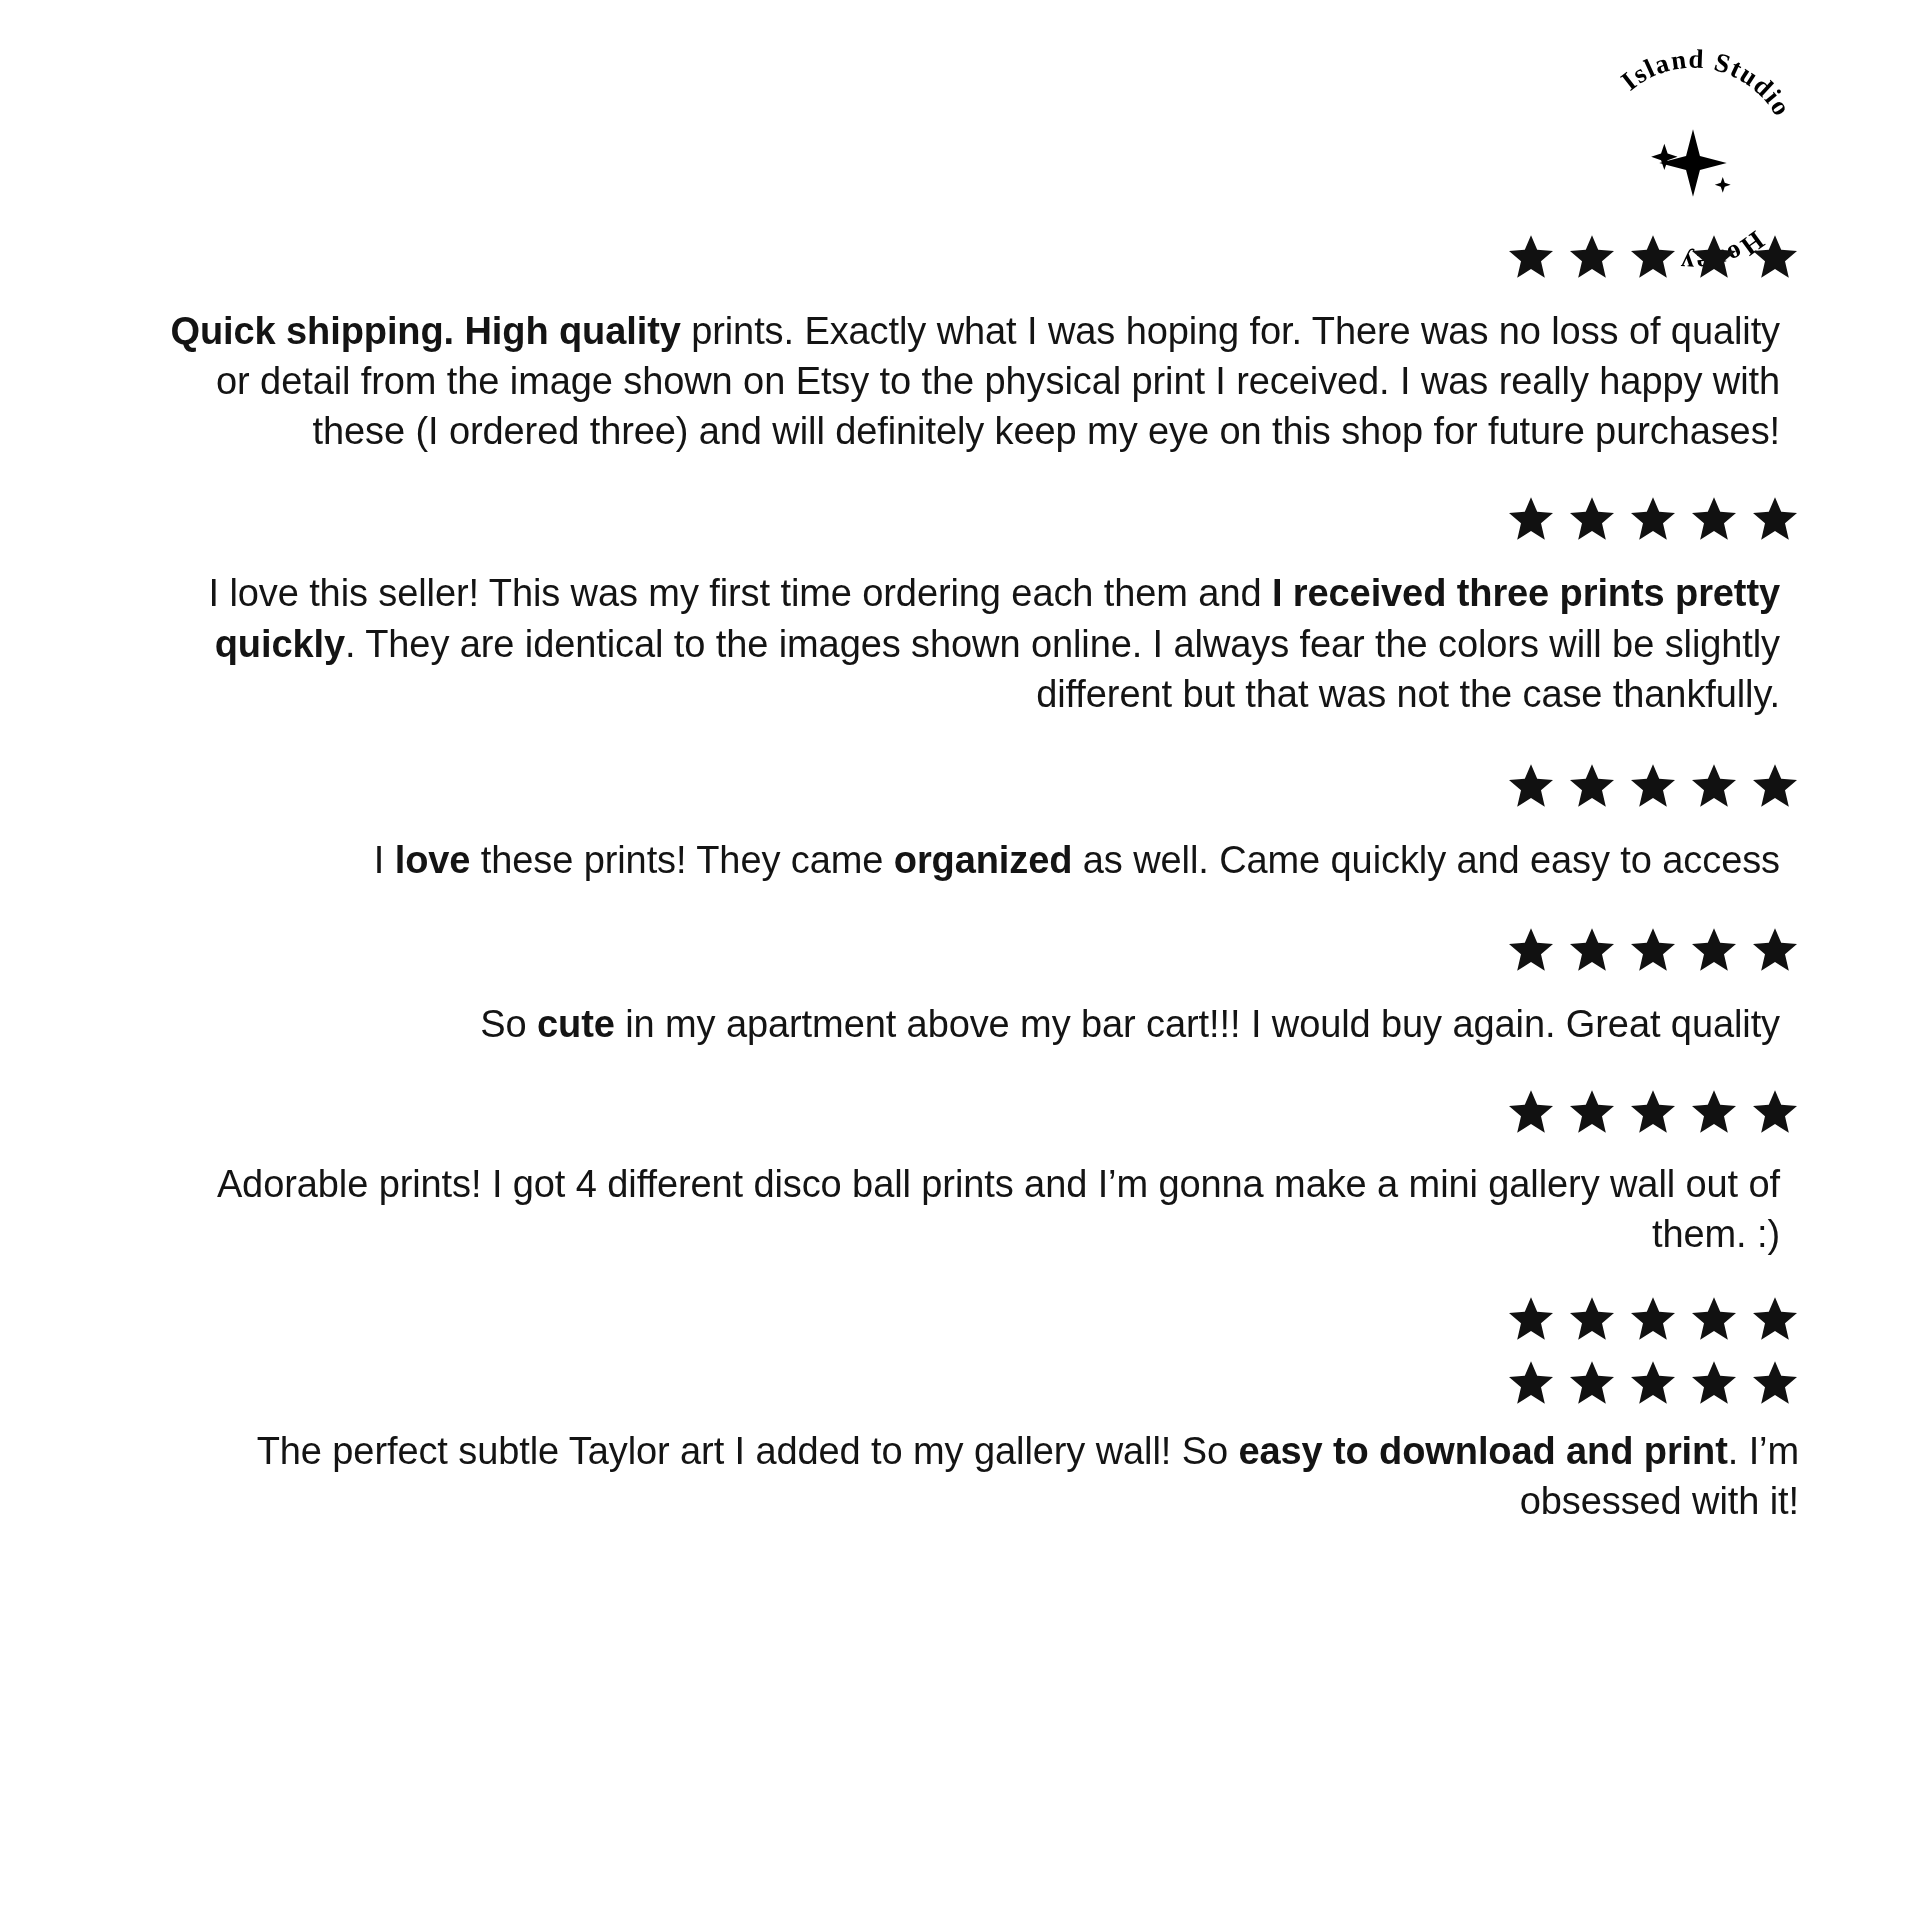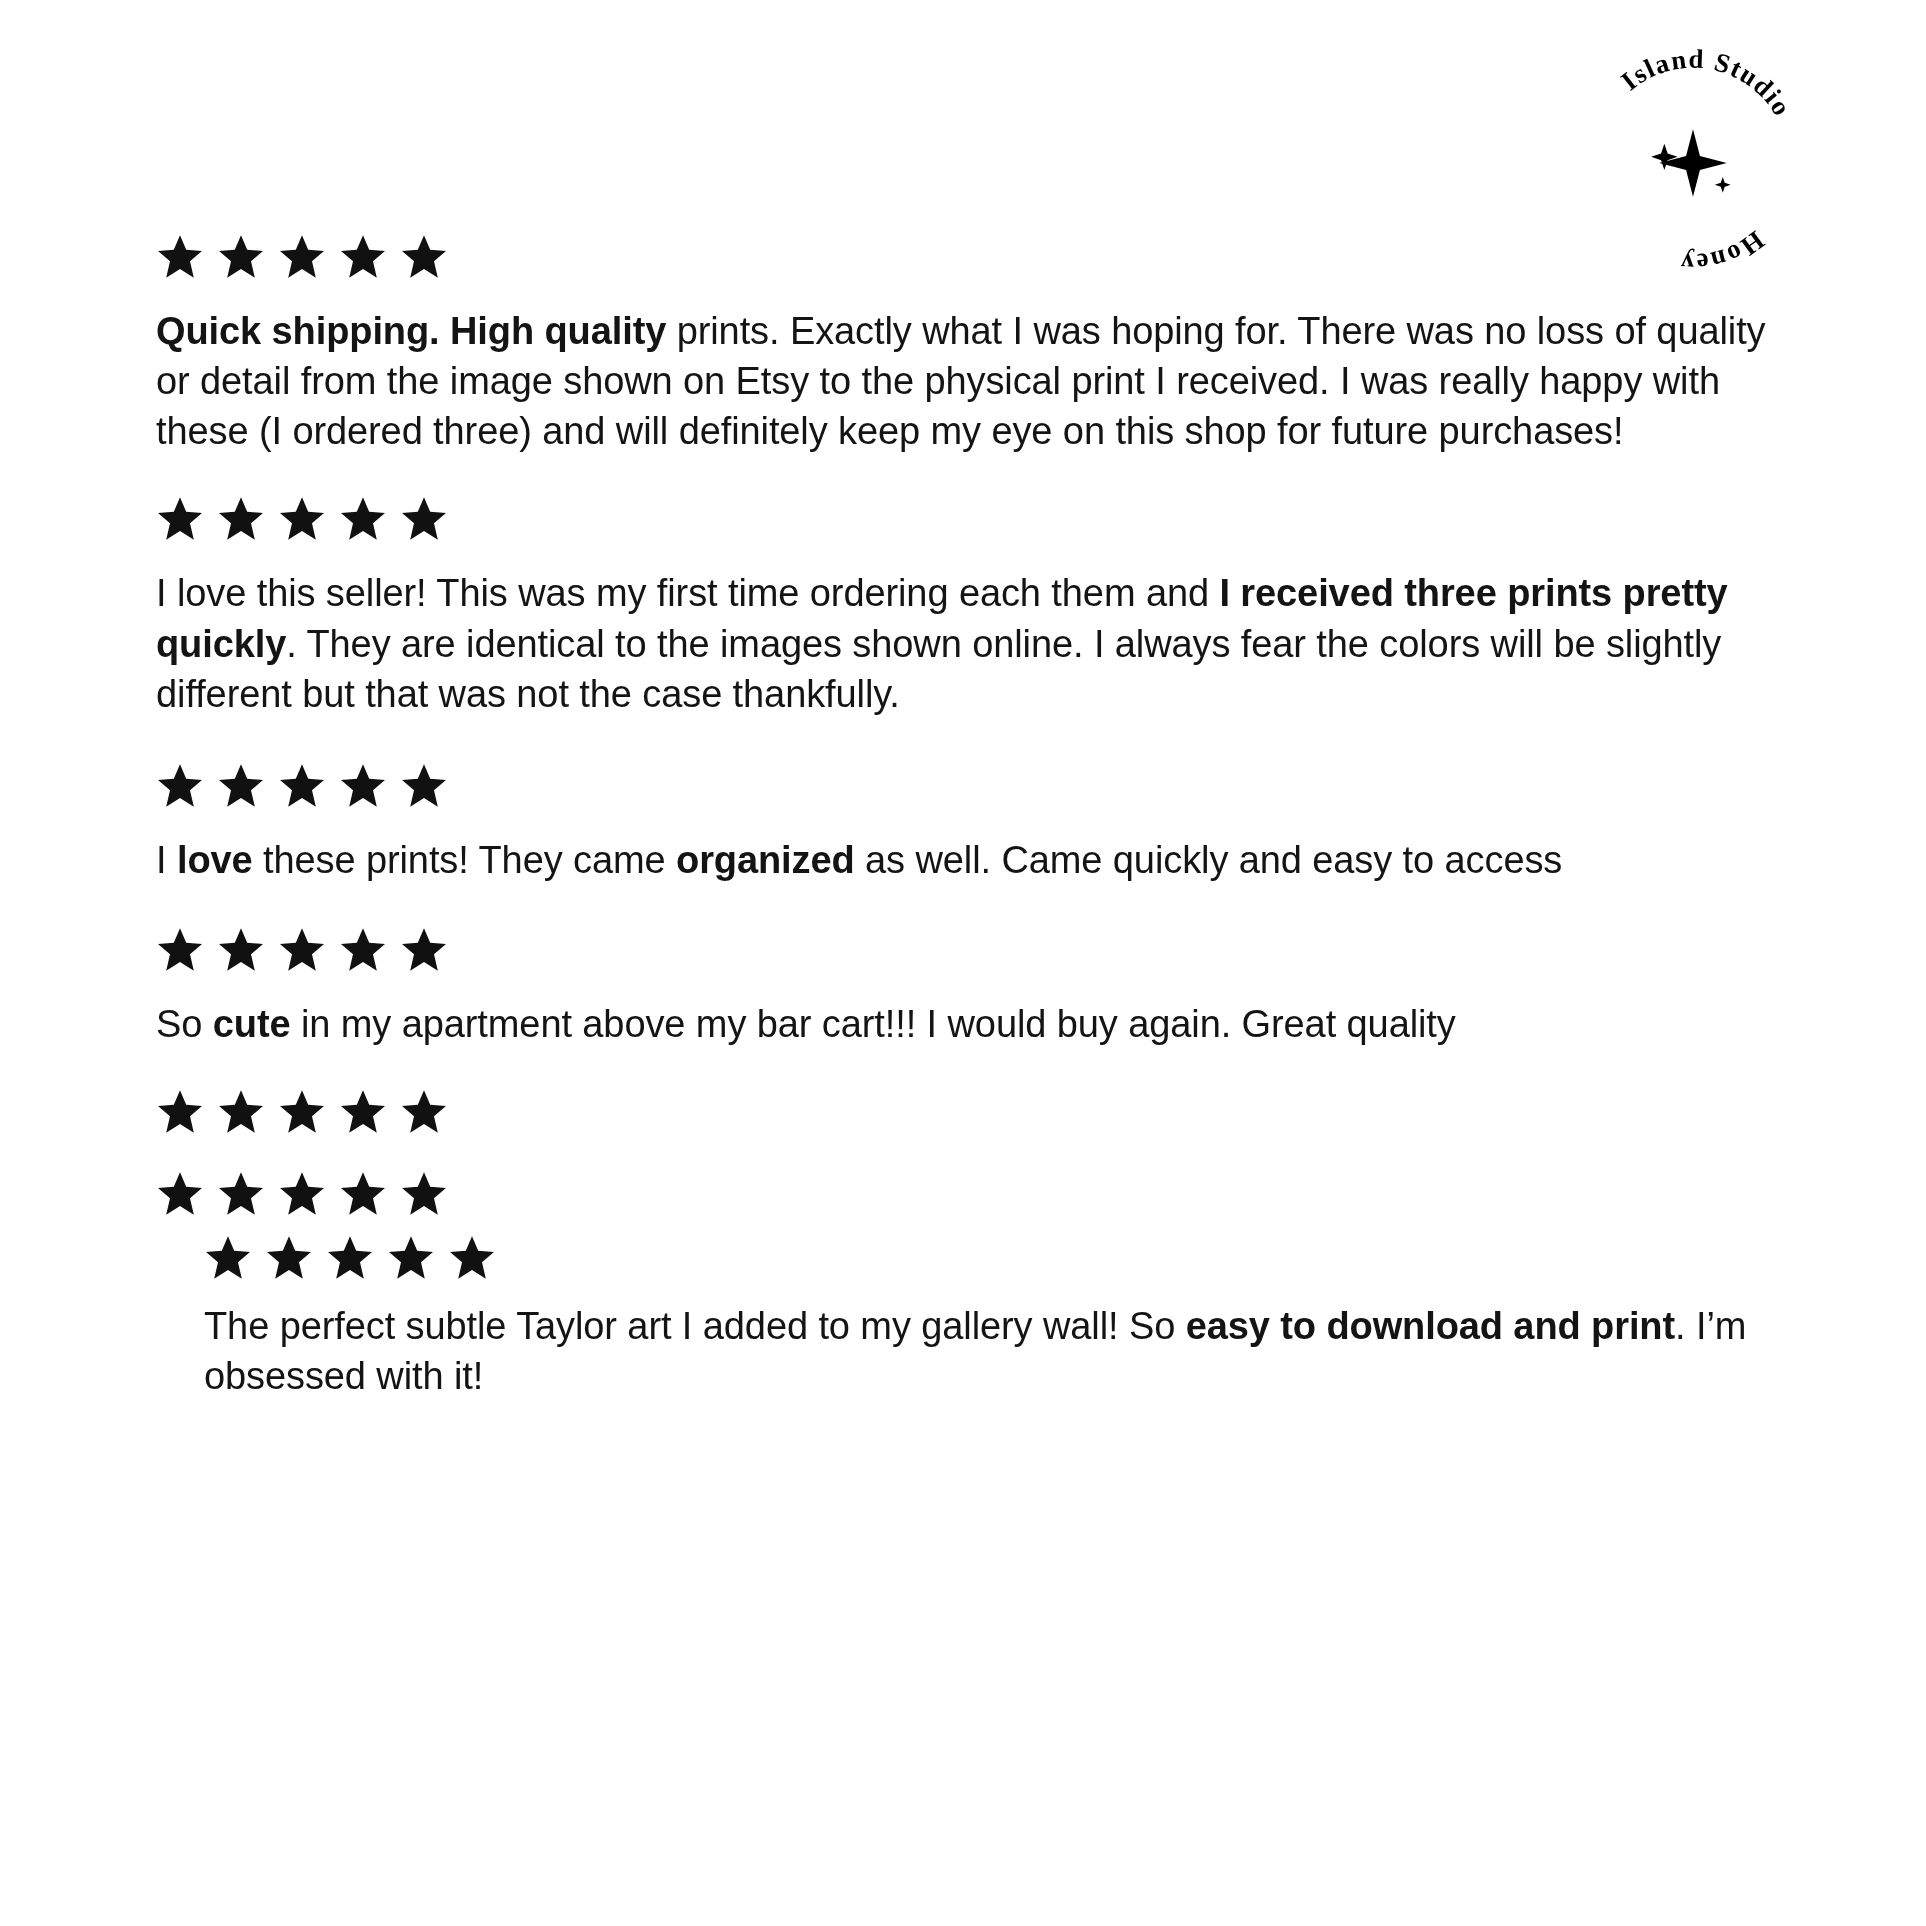--- a/index.html
+++ b/index.html
@@ -46,20 +46,21 @@
 
   
   .reviews {
     position: absolute;
     left: 156px;
     top: 234px;
     width: 1643px;
   }
   .review {
     margin-bottom: 42px;
+    text-align: right;
   }
   .review:last-child {
     margin-bottom: 0;
     margin-left: 48px;
   }
   .stars {
     font-size: 0;
     line-height: 0;
     margin-bottom: 22px;
     white-space: nowrap;
@@ -185,20 +186,21 @@
               <path d="M12 0.6 L15.1 7.9 L23 8.5 L17 13.6 L18.9 21.9 L12 17.5 L5.1 21.9 L7 13.6 L1 8.5 L8.9 7.9 Z" fill="#111111"></path>
             </svg></span><span class="star"><svg width="48" height="46" viewBox="0 0 24 23" aria-hidden="true">
               <path d="M12 0.6 L15.1 7.9 L23 8.5 L17 13.6 L18.9 21.9 L12 17.5 L5.1 21.9 L7 13.6 L1 8.5 L8.9 7.9 Z" fill="#111111"></path>
             </svg></span><span class="star"><svg width="48" height="46" viewBox="0 0 24 23" aria-hidden="true">
               <path d="M12 0.6 L15.1 7.9 L23 8.5 L17 13.6 L18.9 21.9 L12 17.5 L5.1 21.9 L7 13.6 L1 8.5 L8.9 7.9 Z" fill="#111111"></path>
             </svg></span><span class="star"><svg width="48" height="46" viewBox="0 0 24 23" aria-hidden="true">
               <path d="M12 0.6 L15.1 7.9 L23 8.5 L17 13.6 L18.9 21.9 L12 17.5 L5.1 21.9 L7 13.6 L1 8.5 L8.9 7.9 Z" fill="#111111"></path>
             </svg></span><span class="star"><svg width="48" height="46" viewBox="0 0 24 23" aria-hidden="true">
               <path d="M12 0.6 L15.1 7.9 L23 8.5 L17 13.6 L18.9 21.9 L12 17.5 L5.1 21.9 L7 13.6 L1 8.5 L8.9 7.9 Z" fill="#111111"></path>
             </svg></span></div>
+        <div class="review-text"><span>Adorable prints! I got 4 different disco ball prints and I’m gonna make a mini gallery wall out of them. :)</span></div>
       </div>
       <div class="review r6">
         <div class="stars" aria-label="5 out of 5 stars"><span class="star"><svg width="48" height="46" viewBox="0 0 24 23" aria-hidden="true">
               <path d="M12 0.6 L15.1 7.9 L23 8.5 L17 13.6 L18.9 21.9 L12 17.5 L5.1 21.9 L7 13.6 L1 8.5 L8.9 7.9 Z" fill="#111111"></path>
             </svg></span><span class="star"><svg width="48" height="46" viewBox="0 0 24 23" aria-hidden="true">
               <path d="M12 0.6 L15.1 7.9 L23 8.5 L17 13.6 L18.9 21.9 L12 17.5 L5.1 21.9 L7 13.6 L1 8.5 L8.9 7.9 Z" fill="#111111"></path>
             </svg></span><span class="star"><svg width="48" height="46" viewBox="0 0 24 23" aria-hidden="true">
               <path d="M12 0.6 L15.1 7.9 L23 8.5 L17 13.6 L18.9 21.9 L12 17.5 L5.1 21.9 L7 13.6 L1 8.5 L8.9 7.9 Z" fill="#111111"></path>
             </svg></span><span class="star"><svg width="48" height="46" viewBox="0 0 24 23" aria-hidden="true">
               <path d="M12 0.6 L15.1 7.9 L23 8.5 L17 13.6 L18.9 21.9 L12 17.5 L5.1 21.9 L7 13.6 L1 8.5 L8.9 7.9 Z" fill="#111111"></path>

